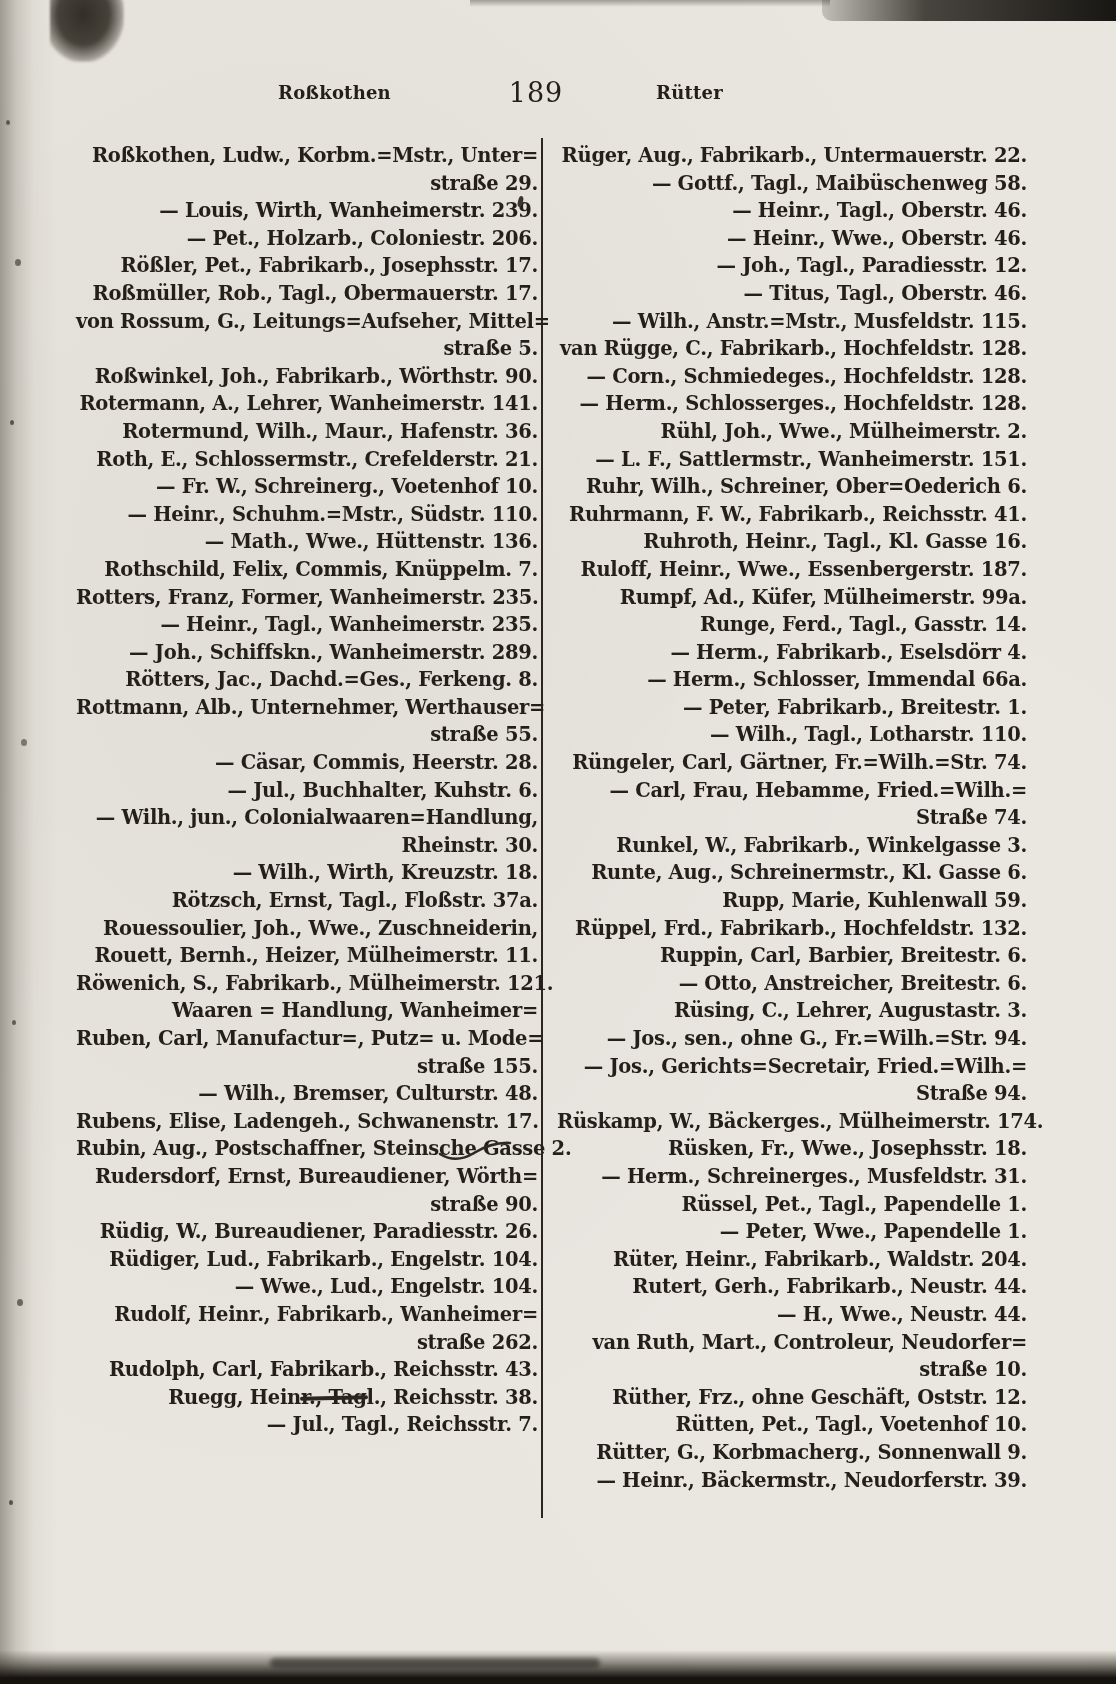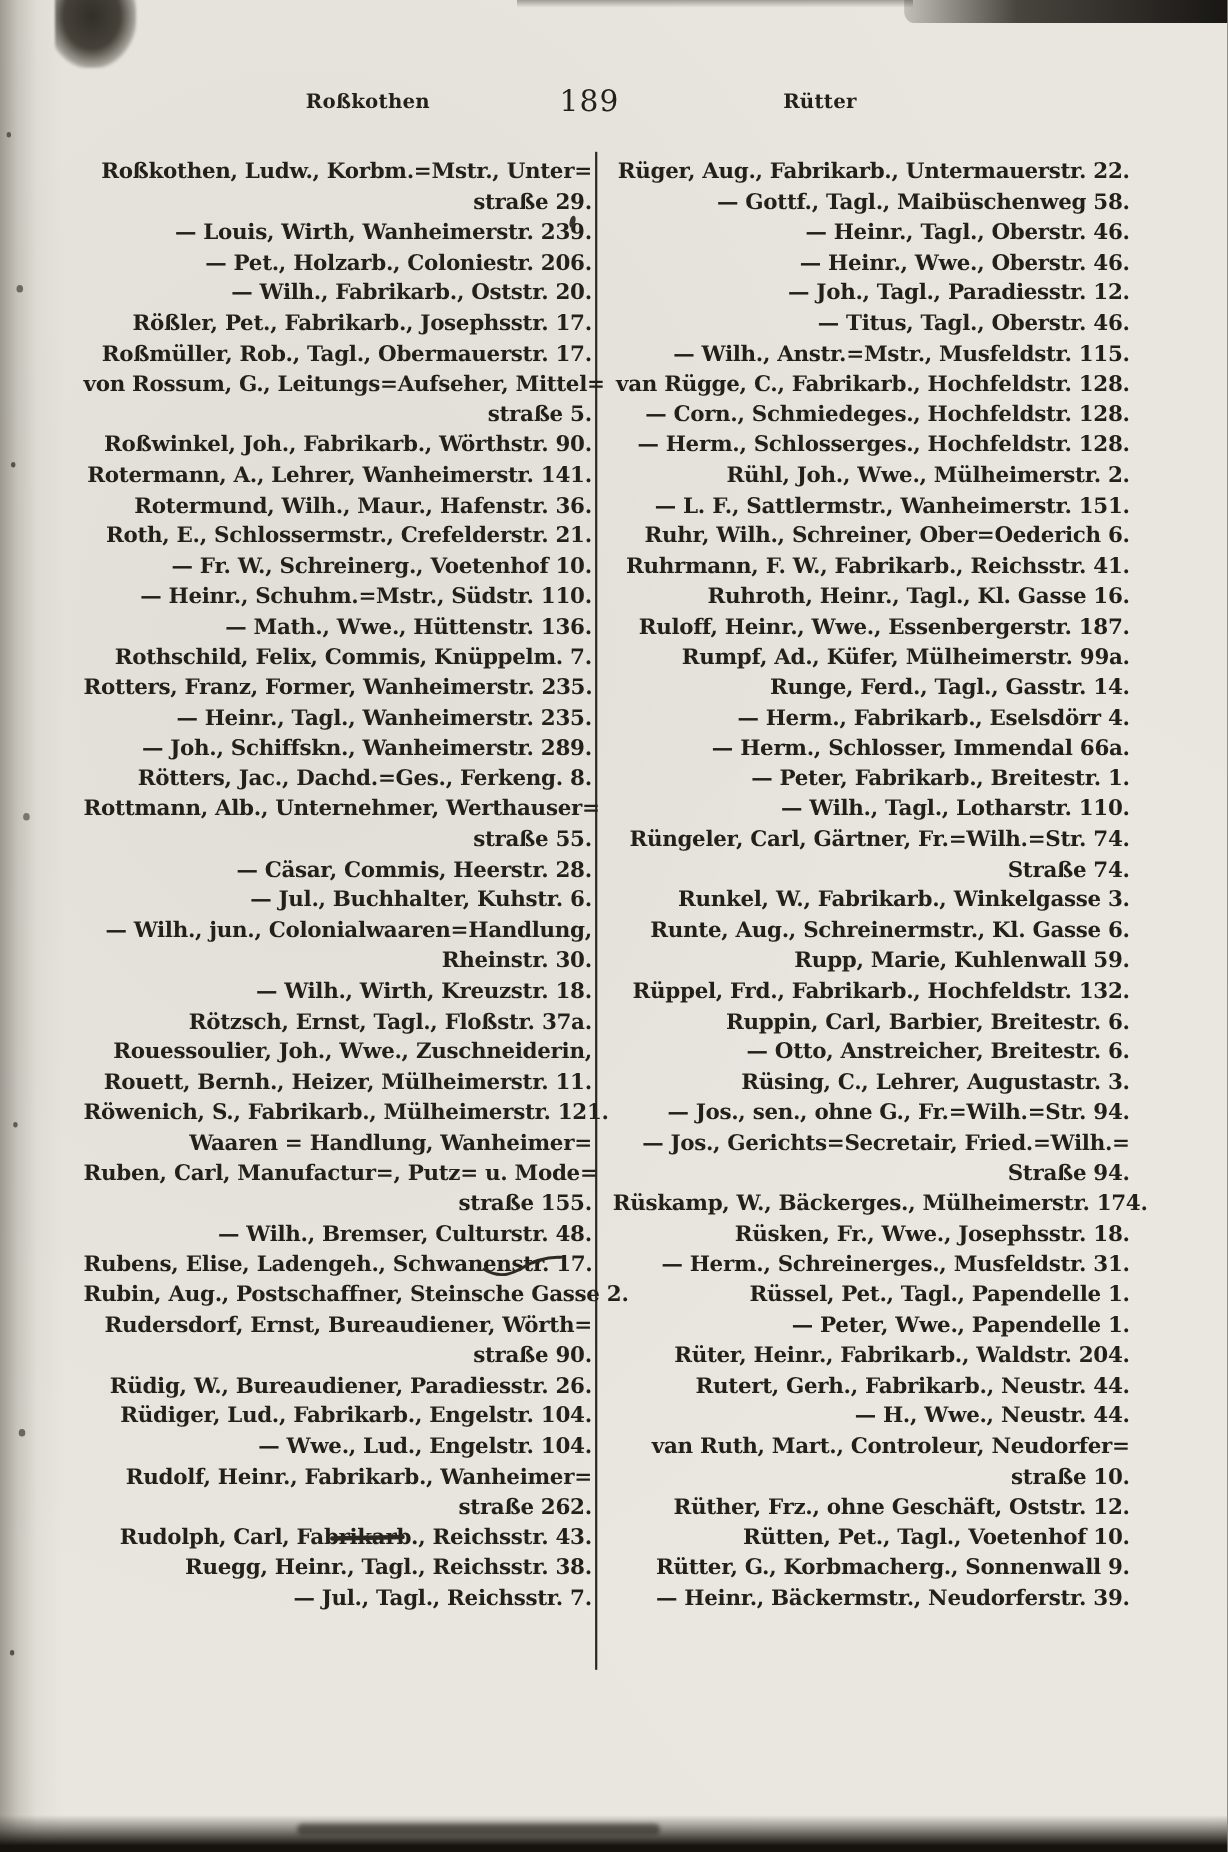--- a/index.html
+++ b/index.html
@@ -27,21 +27,21 @@
   .edge-top-right{position:absolute;top:0;left:822px;right:0;height:21px;
     background:linear-gradient(to right, rgba(40,37,30,0.2), rgba(32,29,23,0.8) 35%, rgba(16,14,11,0.96));
     border-bottom-left-radius:10px;}
   .edge-bottom{position:absolute;left:0;right:0;bottom:0;height:34px;
     background:linear-gradient(to bottom, rgba(60,55,45,0) 0%, rgba(54,50,41,0.55) 40%, #16130f 82%);}
   .edge-bottom-blob{position:absolute;left:270px;bottom:16px;width:330px;height:10px;border-radius:5px;background:rgba(30,27,21,0.55);filter:blur(2px);}
 
   
   .hdr-kw{position:absolute;font-weight:bold;font-size:18px;letter-spacing:0.2px;}
   .hdr-left{left:278px;top:82px;}
-  .hdr-right{left:712px;top:82px;}
+  .hdr-right{left:656px;top:82px;}
   .hdr-num{position:absolute;left:498px;top:77px;width:76px;text-align:center;font-size:27px;font-weight:normal;letter-spacing:1px;}
 
   
   .divider{position:absolute;left:541px;top:138px;width:2px;height:1380px;background:#2b2620;}
   .col{position:absolute;top:142px;text-align:right;}
   .col-left{left:76px;width:462px;}
   .col-right{left:557px;width:470px;}
   .entry{margin:0;}
   .line{white-space:nowrap;height:27.6px;line-height:27.6px;font-size:19.5px;font-weight:bold;letter-spacing:-0.3px;}
   .line.cont{padding-left:80px;}
@@ -77,23 +77,20 @@
         <div class="line">Roßkothen, Ludw., Korbm.=Mstr., Unter=</div>
         <div class="line cont">straße 29.</div>
       </div>
       <div class="entry">
         <div class="line">— Louis, Wirth, Wanheimerstr. 239.</div>
       </div>
       <div class="entry">
         <div class="line">— Pet., Holzarb., Coloniestr. 206.</div>
       </div>
       <div class="entry">
-        <div class="line">— Wilh., Fabrikarb., Oststr. 20.</div>
-      </div>
-      <div class="entry">
         <div class="line">Rößler, Pet., Fabrikarb., Josephsstr. 17.</div>
       </div>
       <div class="entry">
         <div class="line">Roßmüller, Rob., Tagl., Obermauerstr. 17.</div>
       </div>
       <div class="entry">
         <div class="line">von Rossum, G., Leitungs=Aufseher, Mittel=</div>
         <div class="line cont">straße 5.</div>
       </div>
       <div class="entry">
@@ -266,20 +263,21 @@
       <div class="entry">
         <div class="line">— Peter, Fabrikarb., Breitestr. 1.</div>
       </div>
       <div class="entry">
         <div class="line">— Wilh., Tagl., Lotharstr. 110.</div>
       </div>
       <div class="entry">
         <div class="line">Rüngeler, Carl, Gärtner, Fr.=Wilh.=Str. 74.</div>
       </div>
       <div class="entry">
+        <div class="line">— Carl, Frau, Hebamme, Fried.=Wilh.=</div>
         <div class="line cont">Straße 74.</div>
       </div>
       <div class="entry">
         <div class="line">Runkel, W., Fabrikarb., Winkelgasse 3.</div>
       </div>
       <div class="entry">
         <div class="line">Runte, Aug., Schreinermstr., Kl. Gasse 6.</div>
       </div>
       <div class="entry">
         <div class="line">Rupp, Marie, Kuhlenwall 59.</div>

